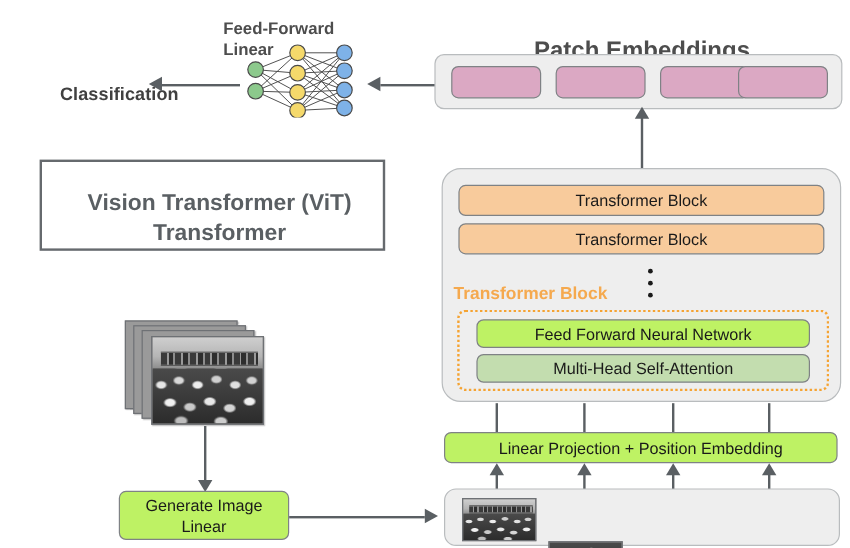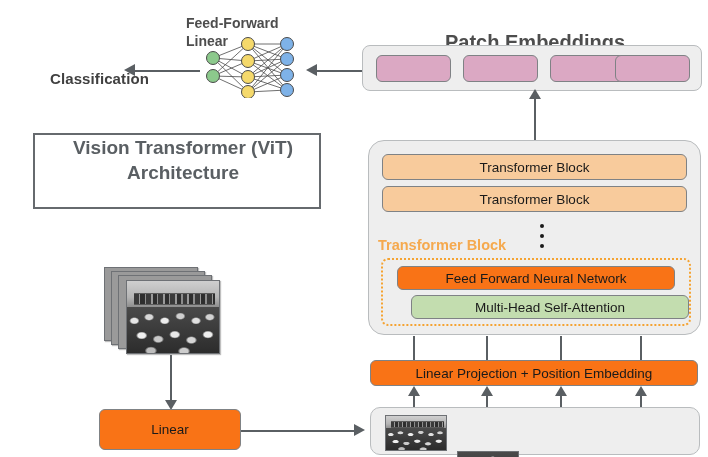--- a/index.html
+++ b/index.html
@@ -51,21 +51,21 @@
   }
 
   
   .title-box {
     left: 33px; top: 133px;
     width: 288px; height: 76px;
     border: 2px solid #666a6e;
     background: #ffffff;
     box-sizing: border-box;
     display: flex;
-    align-items: flex-start;
+    align-items: flex-end;
     justify-content: center;
     padding-left: 12px;
   }
   .title-box .t {
     font-size: 19px;
     font-weight: bold;
     color: #5a5f63;
     text-align: center;
     line-height: 25px;
   }
@@ -75,21 +75,21 @@
     box-sizing: border-box;
     display: flex;
     align-items: center;
     justify-content: center;
     font-size: 13.5px;
     color: #1a1a1a;
     border-radius: 6px;
     border: 1px solid #7f8285;
   }
   .orange  { background: #f8cb9c; }
-  .blue    { background: #f97316; }
+  .blue    { background: #bef264; }
   .green   { background: #c3ddaf; }
   .pink    { background: #dba8c3; border-color:#7f8285; }
 
   
   .grey-container {
     background: #eeeeee;
     border: 1px solid #b9bcbe;
     box-sizing: border-box;
   }
   .pe-container {
@@ -282,21 +282,21 @@
     <div class="abs rbox pink" style="left:187px; top:9px; width:75px; height:27px;"></div>
     <div class="abs rbox pink" style="left:252px; top:9px; width:75px; height:27px;"></div>
   </div>
 
   <div class="abs vline" style="left:534px; top:96px; height:46px;"></div>
   <div class="abs arrow-u" style="left:529px; top:89px;"></div>
 
   <div class="abs title-box">
     <div class="t">
       <div>Vision Transformer (ViT)</div>
-      <div>Architecture</div>
+      <div>Transformer</div>
     </div>
   </div>
 
   <div class="abs grey-container tf-container">
 
     <div class="abs rbox orange" style="left:13px; top:13px; width:305px; height:26px;">
       <span>Transformer Block</span>
     </div>
 
     <div class="abs rbox orange" style="left:13px; top:45px; width:305px; height:26px;">
@@ -309,21 +309,21 @@
       <i></i>
       <i></i>
   </div>
 
   <div class="abs lbl-tb-inline">Transformer Block</div>
 
   <div class="abs dotted-block">
     <div class="abs rbox blue" style="left:14px; top:6px; width:278px; height:24px;">
       <span>Feed Forward Neural Network</span>
     </div>
-    <div class="abs rbox green" style="left:14px; top:35px; width:278px; height:24px;margin-left:14px;">
+    <div class="abs rbox green" style="left:14px; top:35px; width:278px; height:24px;">
       <span>Multi-Head Self-Attention</span>
     </div>
   </div>
 
   <div class="abs rbox blue" style="left:370px; top:360px; width:328px; height:26px;text-align:center;">
     <span>Linear Projection + Position Embedding</span>
   </div>
 
   <div class="abs vline" style="left:413px; top:336px; height:24px;"></div>
   <div class="abs vline" style="left:486px; top:336px; height:24px;"></div>
@@ -363,19 +363,20 @@
       <div class="wall"></div>
         <div class="frieze"></div>
         <div class="crowd"></div>
     </div>
   </div>
 
   <div class="abs vline" style="left:170px; top:355px; height:48px;"></div>
   <div class="abs arrow-d" style="left:165px; top:400px;"></div>
 
   <div class="abs rbox blue" style="left:99px; top:409px; width:142px; height:41px; flex-direction:column; line-height:17px;">
+    <span>Generate Image</span>
     <span>Linear</span>
   </div>
 
   <div class="abs hline" style="left:241px; top:430px; width:113px;"></div>
   <div class="abs arrow-r" style="left:354px; top:424px;"></div>
 
 </div>
 
 </body></html>

